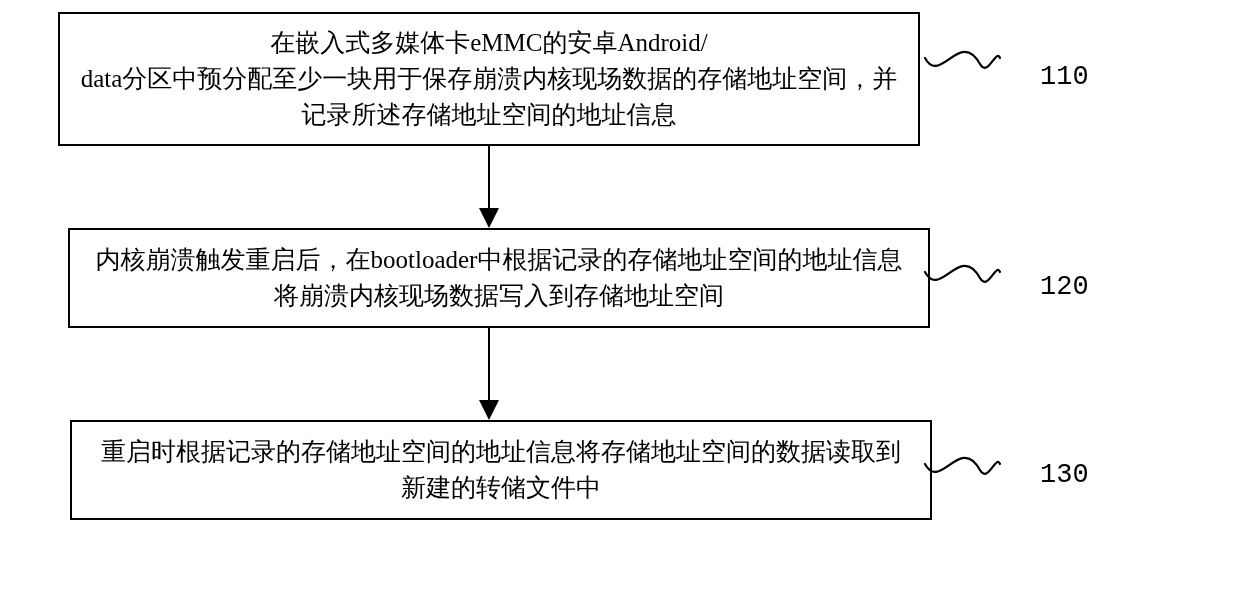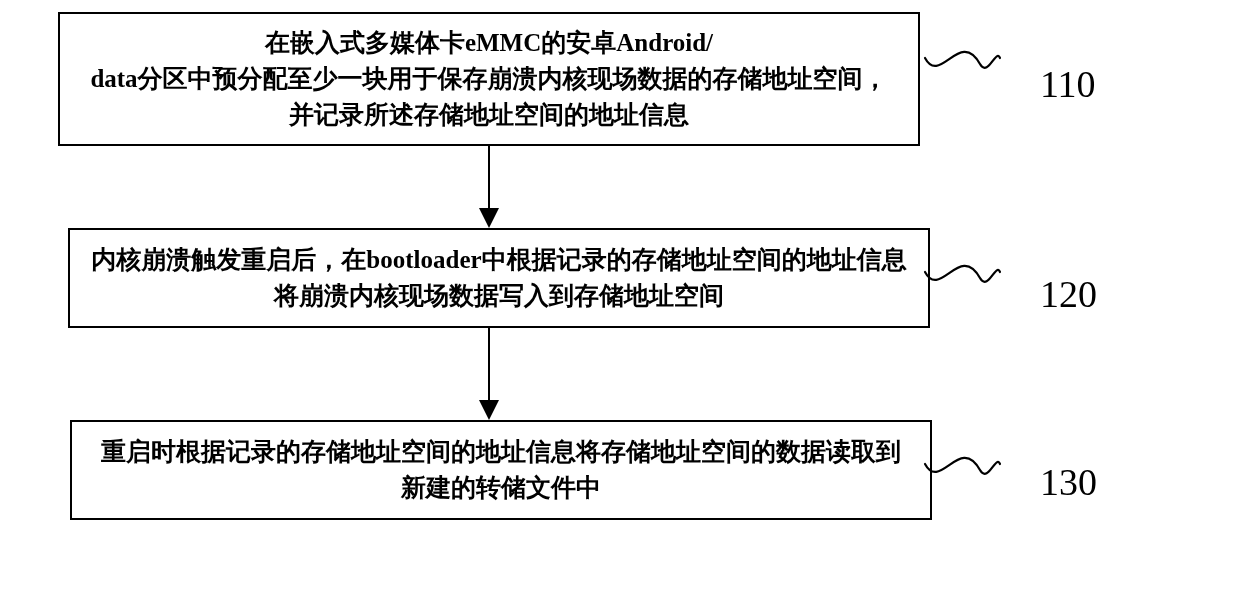--- a/index.html
+++ b/index.html
@@ -9,26 +9,25 @@
     border:2px solid #000;
     box-sizing:border-box;
     display:flex;
     align-items:center;
     justify-content:center;
     text-align:center;
     font-size:25px;
     line-height:1.45;
     padding:4px 18px;
     background:#fff;
-    font-weight:bold;
   }
   .label{
     position:absolute;
-    font-size:38px;
-    font-family:Liberation Serif, serif;
+    font-size:27px;
+    font-family:Liberation Mono, monospace;
   }
   .num-brace{
     position:absolute;
     width:80px;height:auto;
     overflow:visible;
   }
   .num-brace path{
     stroke:#000;
     stroke-width:2.2;
     fill:none;

